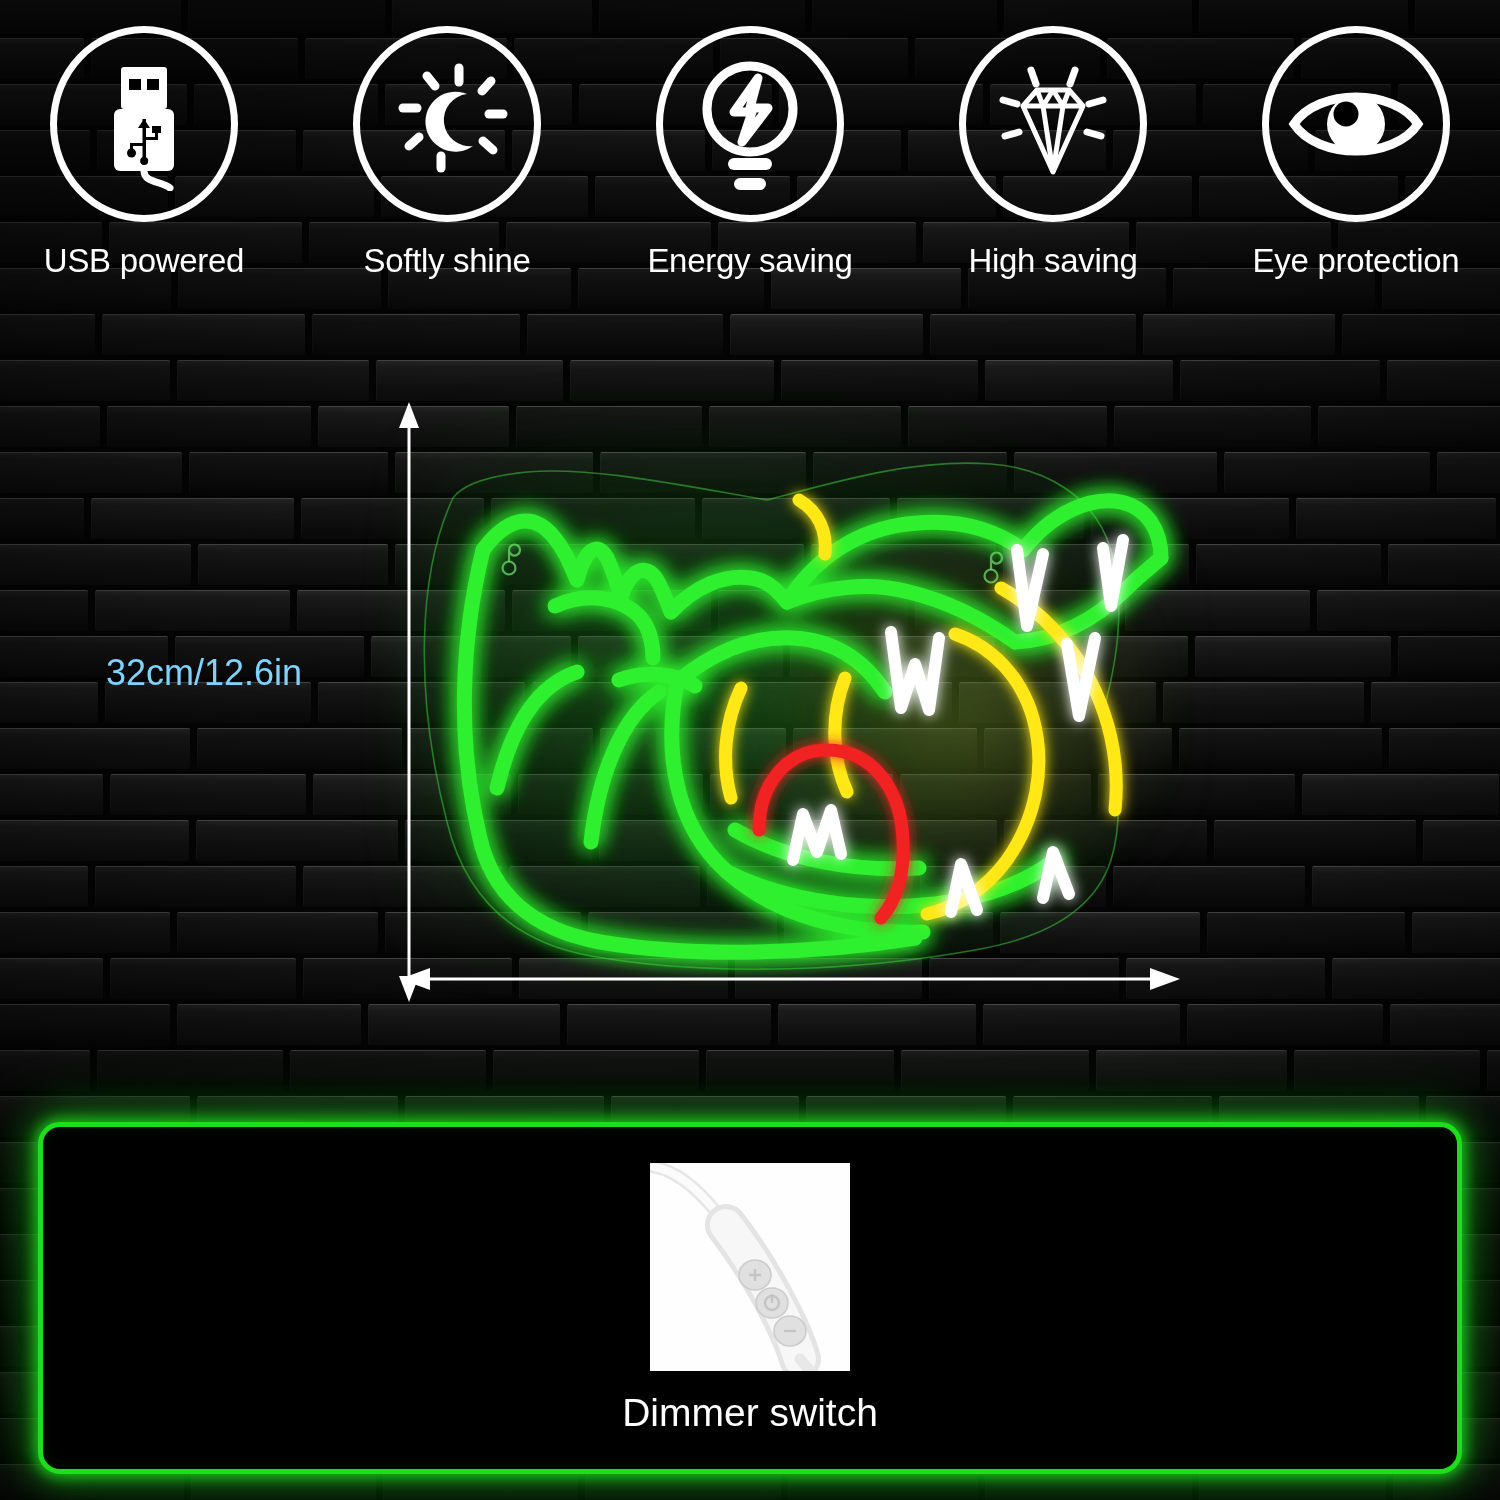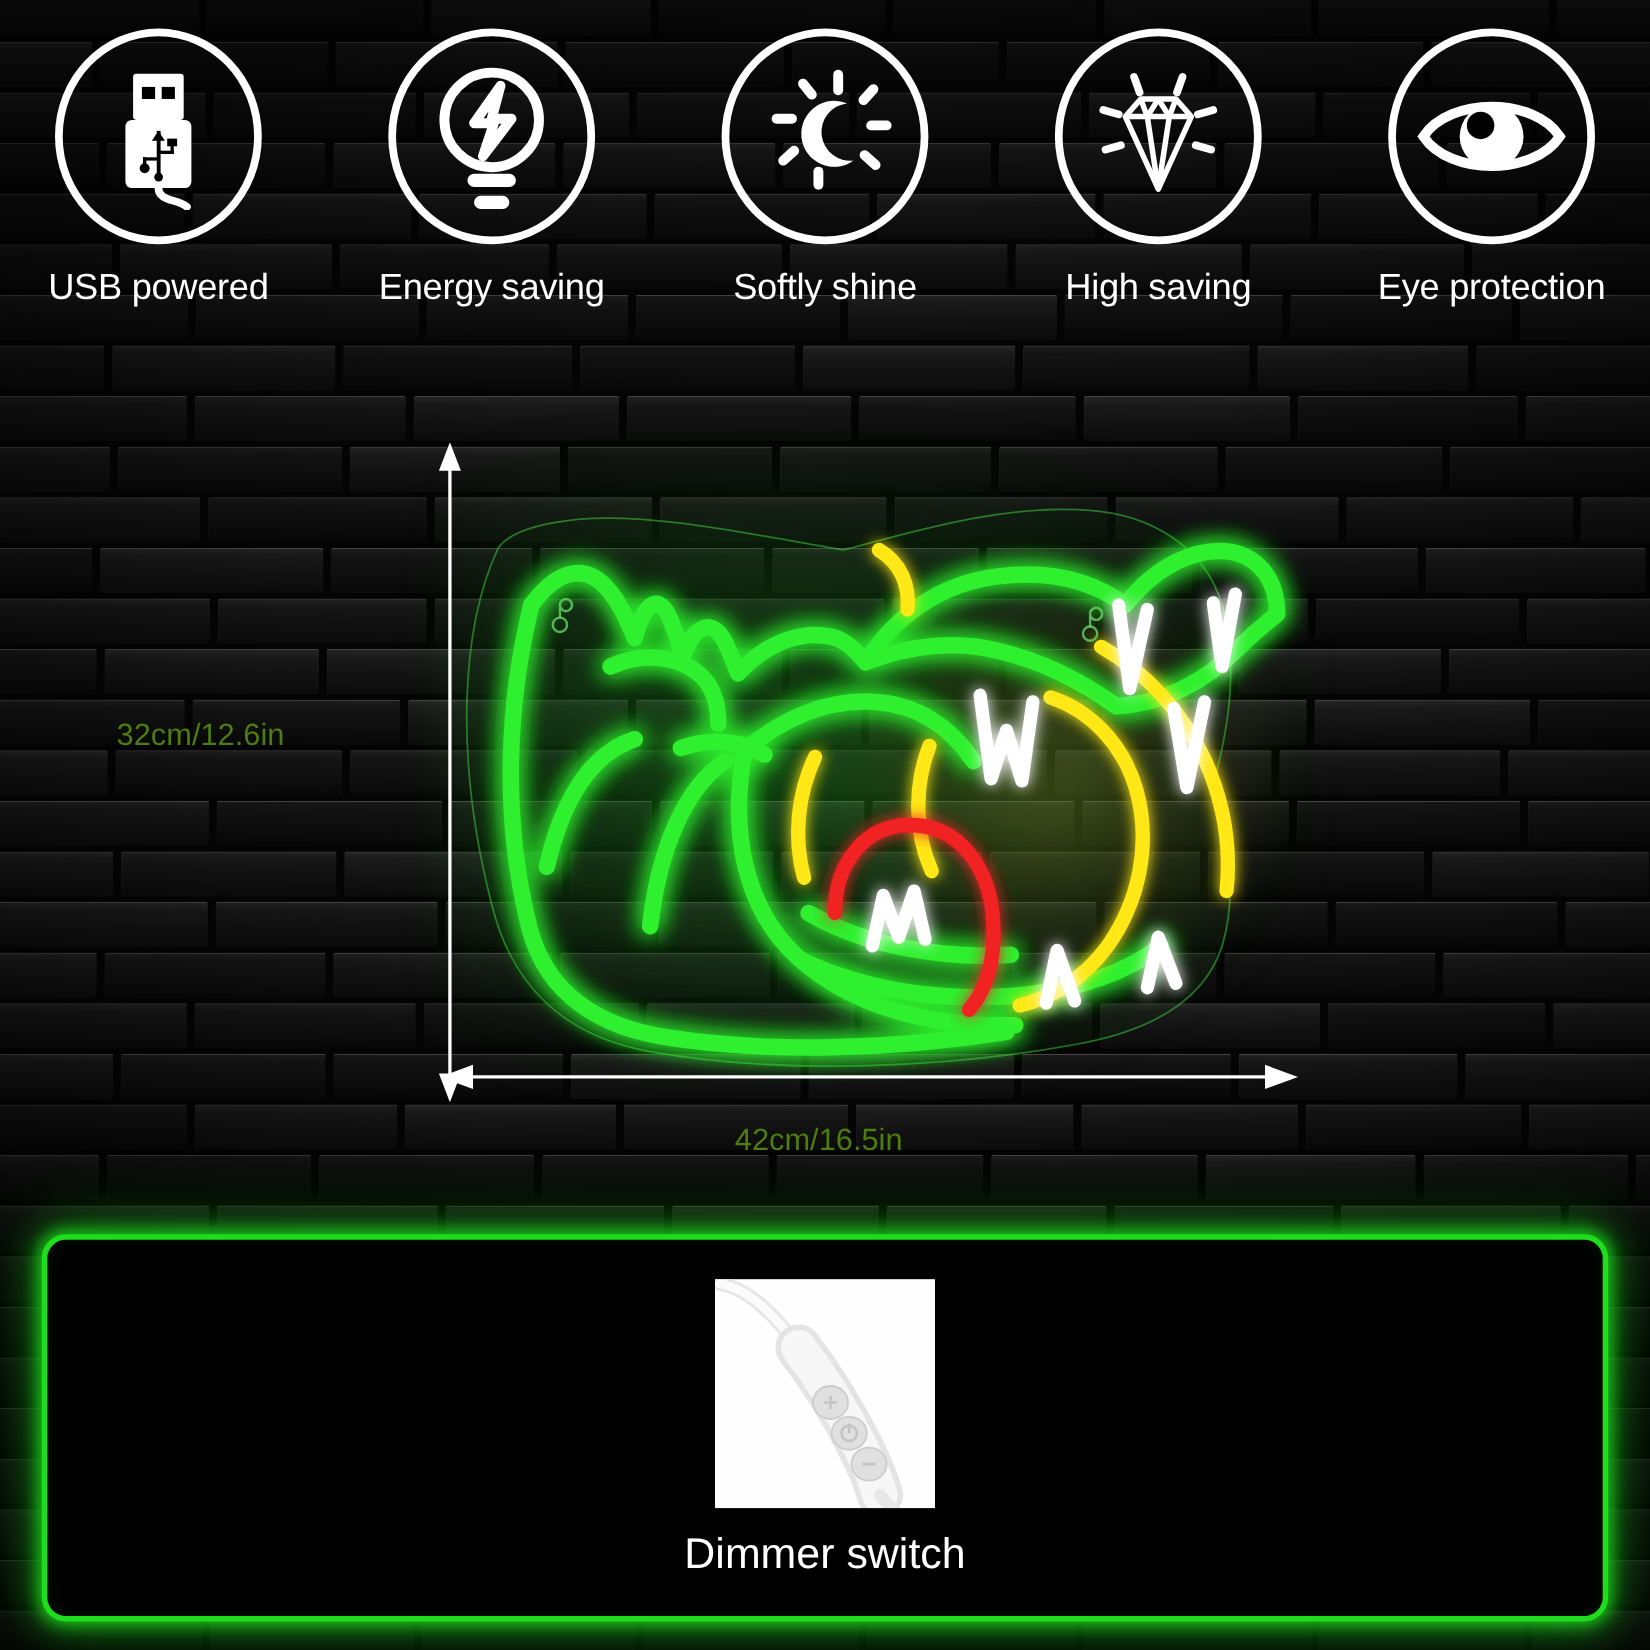--- a/index.html
+++ b/index.html
@@ -114,22 +114,22 @@
     filter:blur(26px);
     pointer-events:none;
   }
 
   
   .dim-v, .dim-h { position:absolute; }
   .dim-v { left:398px; top:72px; width:22px; height:600px; }
   .dim-h { left:400px; top:636px; width:780px; height:26px; }
   .dim-label {
     position:absolute;
-    color:#4d7c0f;
-    font-size:28px;
+    color:#7dd3fc;
+    font-size:36px;
     white-space:nowrap;
   }
   .dim-label-v { left:106px; top:322px; }
   .dim-label-h { left:668px; top:690px; }
 
   
   .accessory-panel {
     position:absolute;
     left:38px; top:1122px;
     width:1424px; height:352px;
@@ -532,50 +532,50 @@
             <path d="M56 114 C56 126, 74 124, 82 131" stroke="#fff" stroke-width="7" fill="none" stroke-linecap="round"></path>
           </svg>
         </span>
       </div>
       <div class="feature-label">USB powered</div>
     </div>
 
     <div class="feature">
       <div class="feature-circle">
         <span>
-          <svg width="120" height="140" viewBox="0 0 120 140">
-            <circle cx="60" cy="55" r="43" fill="none" stroke="#fff" stroke-width="9"></circle>
-            <path d="M68 24 L44 58 h18 L52 88 L78 54 H60 Z" fill="none" stroke="#fff" stroke-width="9" stroke-linejoin="round" stroke-linecap="round"></path>
-            <rect x="38" y="104" width="44" height="12" rx="6" fill="#fff"></rect>
-            <rect x="44" y="124" width="32" height="12" rx="6" fill="#fff"></rect>
-          </svg>
-        </span>
-      </div>
-      <div class="feature-label">Energy saving</div>
-    </div>
-
-    <div class="feature">
-      <div class="feature-circle">
-        <span>
           <svg width="132" height="132" viewBox="0 0 132 132">
             <g stroke="#fff" stroke-width="9" stroke-linecap="round">
               <line x1="78" y1="10" x2="78" y2="24"></line>
               <line x1="110" y1="23" x2="101" y2="33"></line>
               <line x1="122" y1="56" x2="108" y2="56"></line>
               <line x1="112" y1="92" x2="102" y2="83"></line>
               <line x1="46" y1="18" x2="54" y2="28"></line>
               <line x1="22" y1="50" x2="36" y2="50"></line>
               <line x1="28" y1="88" x2="38" y2="79"></line>
               <line x1="60" y1="110" x2="60" y2="98"></line>
             </g>
             <path d="M86 36 A30 30 0 1 0 92 88 A24 24 0 1 1 86 36 Z" fill="#fff"></path>
           </svg>
         </span>
       </div>
       <div class="feature-label">Softly shine</div>
+    </div>
+
+    <div class="feature">
+      <div class="feature-circle">
+        <span>
+          <svg width="120" height="140" viewBox="0 0 120 140">
+            <circle cx="60" cy="55" r="43" fill="none" stroke="#fff" stroke-width="9"></circle>
+            <path d="M68 24 L44 58 h18 L52 88 L78 54 H60 Z" fill="none" stroke="#fff" stroke-width="9" stroke-linejoin="round" stroke-linecap="round"></path>
+            <rect x="38" y="104" width="44" height="12" rx="6" fill="#fff"></rect>
+            <rect x="44" y="124" width="32" height="12" rx="6" fill="#fff"></rect>
+          </svg>
+        </span>
+      </div>
+      <div class="feature-label">Energy saving</div>
     </div>
 
     <div class="feature">
       <div class="feature-circle">
         <span>
           <svg width="136" height="136" viewBox="0 0 136 136">
             <g stroke="#fff" stroke-width="7" stroke-linecap="round">
               <line x1="46" y1="14" x2="51" y2="28"></line>
               <line x1="90" y1="14" x2="85" y2="28"></line>
               <line x1="18" y1="44" x2="32" y2="48"></line>
@@ -729,21 +729,20 @@
     </div>
     <div class="dim-label dim-label-v">32cm/12.6in</div>
 
     <div class="dim-h">
       <svg width="780" height="26" viewBox="0 0 780 26">
         <line x1="22" y1="13" x2="758" y2="13" stroke="#fff" stroke-width="3"></line>
         <polygon points="0,13 30,2 30,24" fill="#fff"></polygon>
         <polygon points="780,13 750,2 750,24" fill="#fff"></polygon>
       </svg>
     </div>
-    <div class="dim-label dim-label-h">42cm/16.5in</div>
 
   </div>
 
   <div class="accessory-panel">
 
     <div class="accessory">
       <div class="accessory-photo">
         <svg width="200" height="208" viewBox="0 0 200 208">
           <rect width="200" height="208" fill="#fefefe"></rect>
           <path d="M4 4 C30 8, 56 34, 76 62" stroke="#e6e6e6" stroke-width="13" fill="none" stroke-linecap="round"></path>

